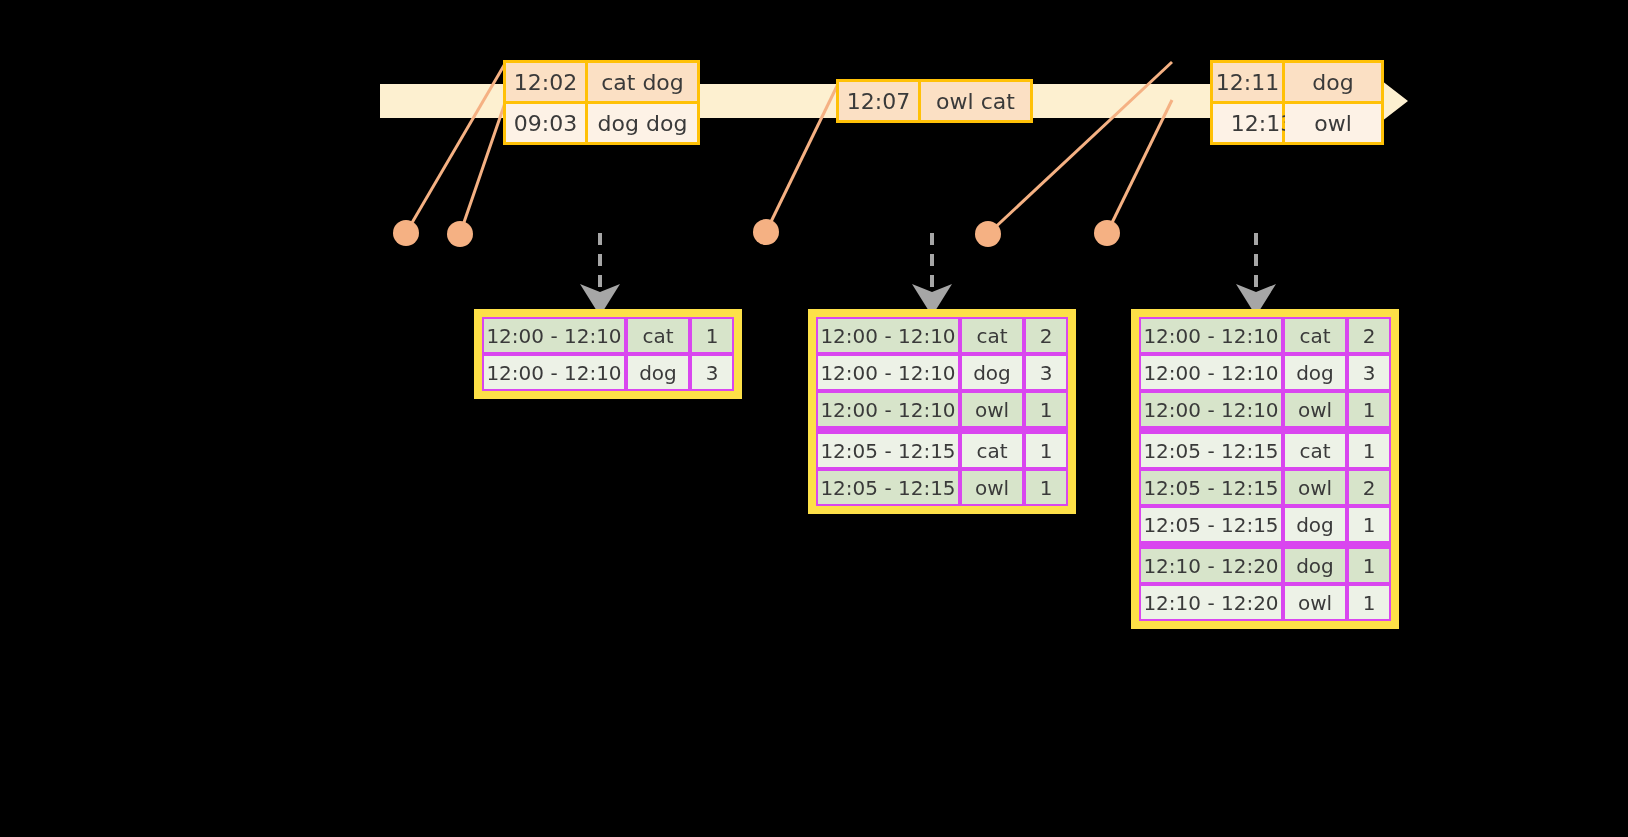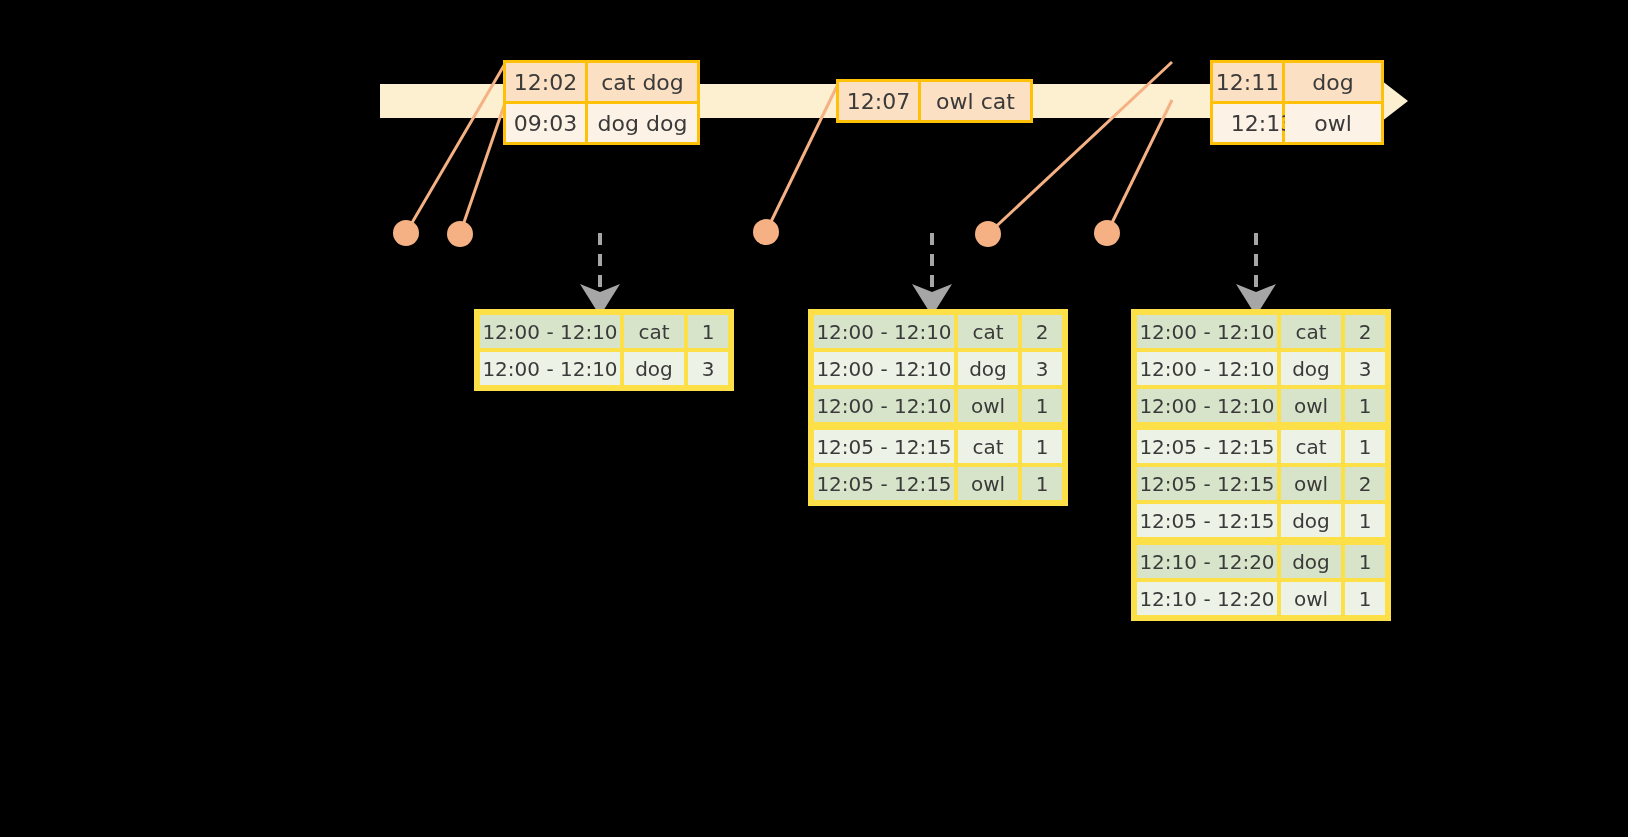--- a/index.html
+++ b/index.html
@@ -13,21 +13,21 @@
   .evt-row{display:flex;box-sizing:border-box;}
   .evt-row + .evt-row{border-top:3px solid #FFC107;}
   .evt-time{box-sizing:border-box;display:flex;align-items:center;justify-content:center;
             font-size:22px;color:#3a3a3a;border-right:3px solid #FFC107;}
   .evt-words{box-sizing:border-box;display:flex;align-items:center;justify-content:center;
              font-size:22px;color:#3a3a3a;}
   .shade-a{background:#FBE0C4;}
   .shade-b{background:#FDF2E6;}
 
   
-  .gtable{position:absolute;border:4px solid #fde047;box-sizing:border-box;background:#fde047;}
+  .gtable{position:absolute;border:8px solid #fde047;box-sizing:border-box;background:#d946ef;}
   .grow{display:flex;box-sizing:border-box;}
   .gcell{box-sizing:border-box;display:flex;align-items:center;justify-content:center;
          font-size:20px;color:#3a3a3a;margin:2px;}
   .gwin{ }
   .gkey{ }
   .gval{ }
   .gs-a{background:#D7E4CA;}
   .gs-b{background:#EDF2E7;}
   .grow.sep{margin-top:4px;}
 </style>

